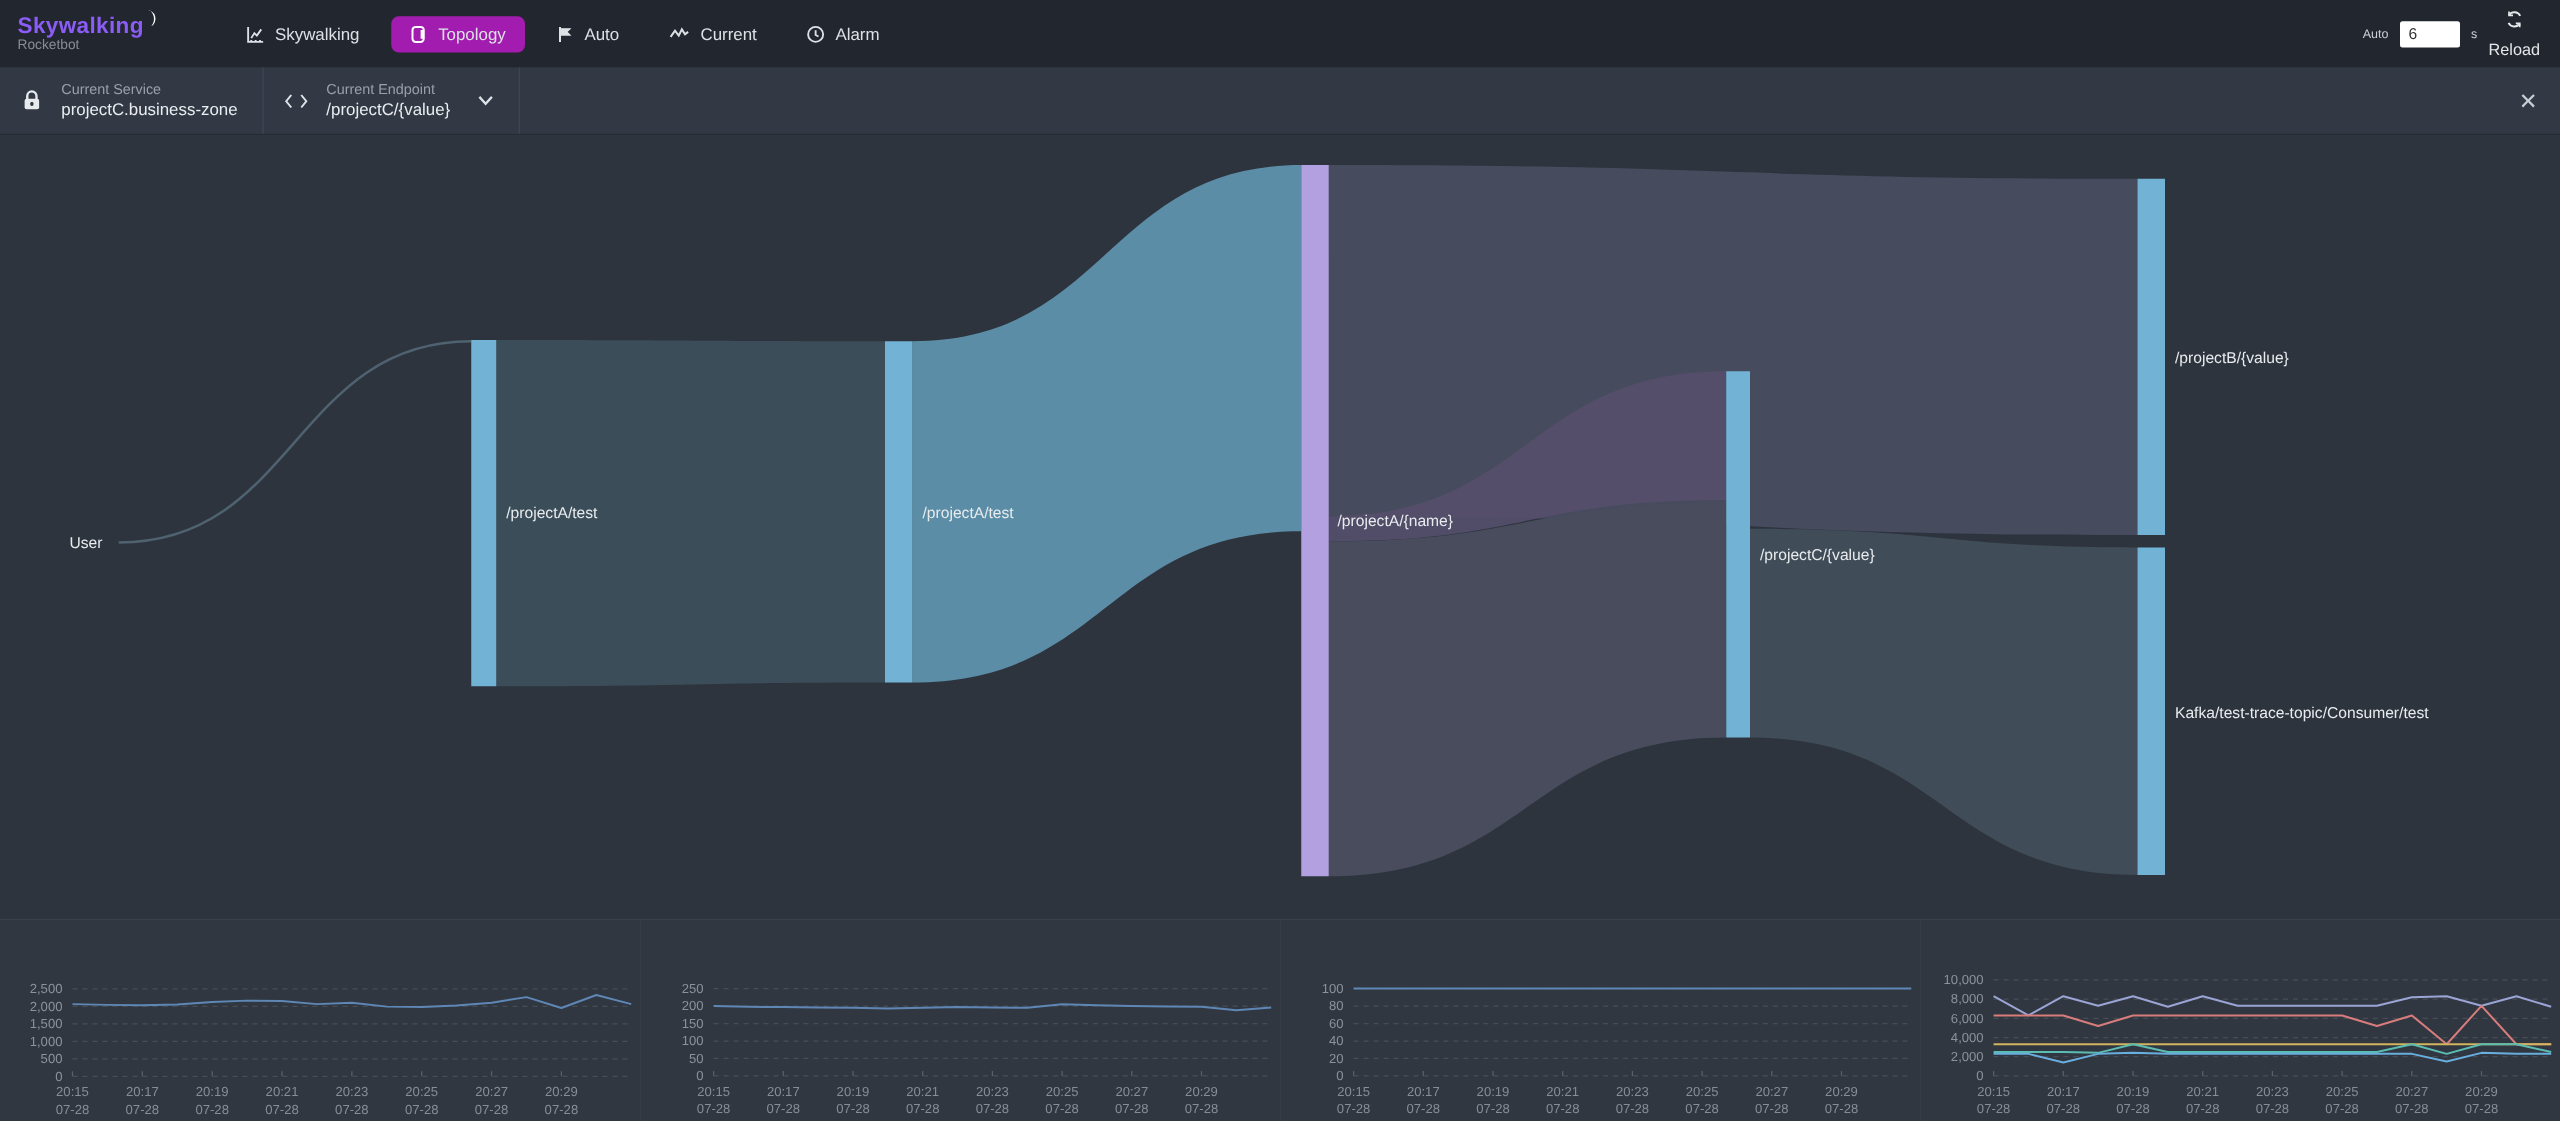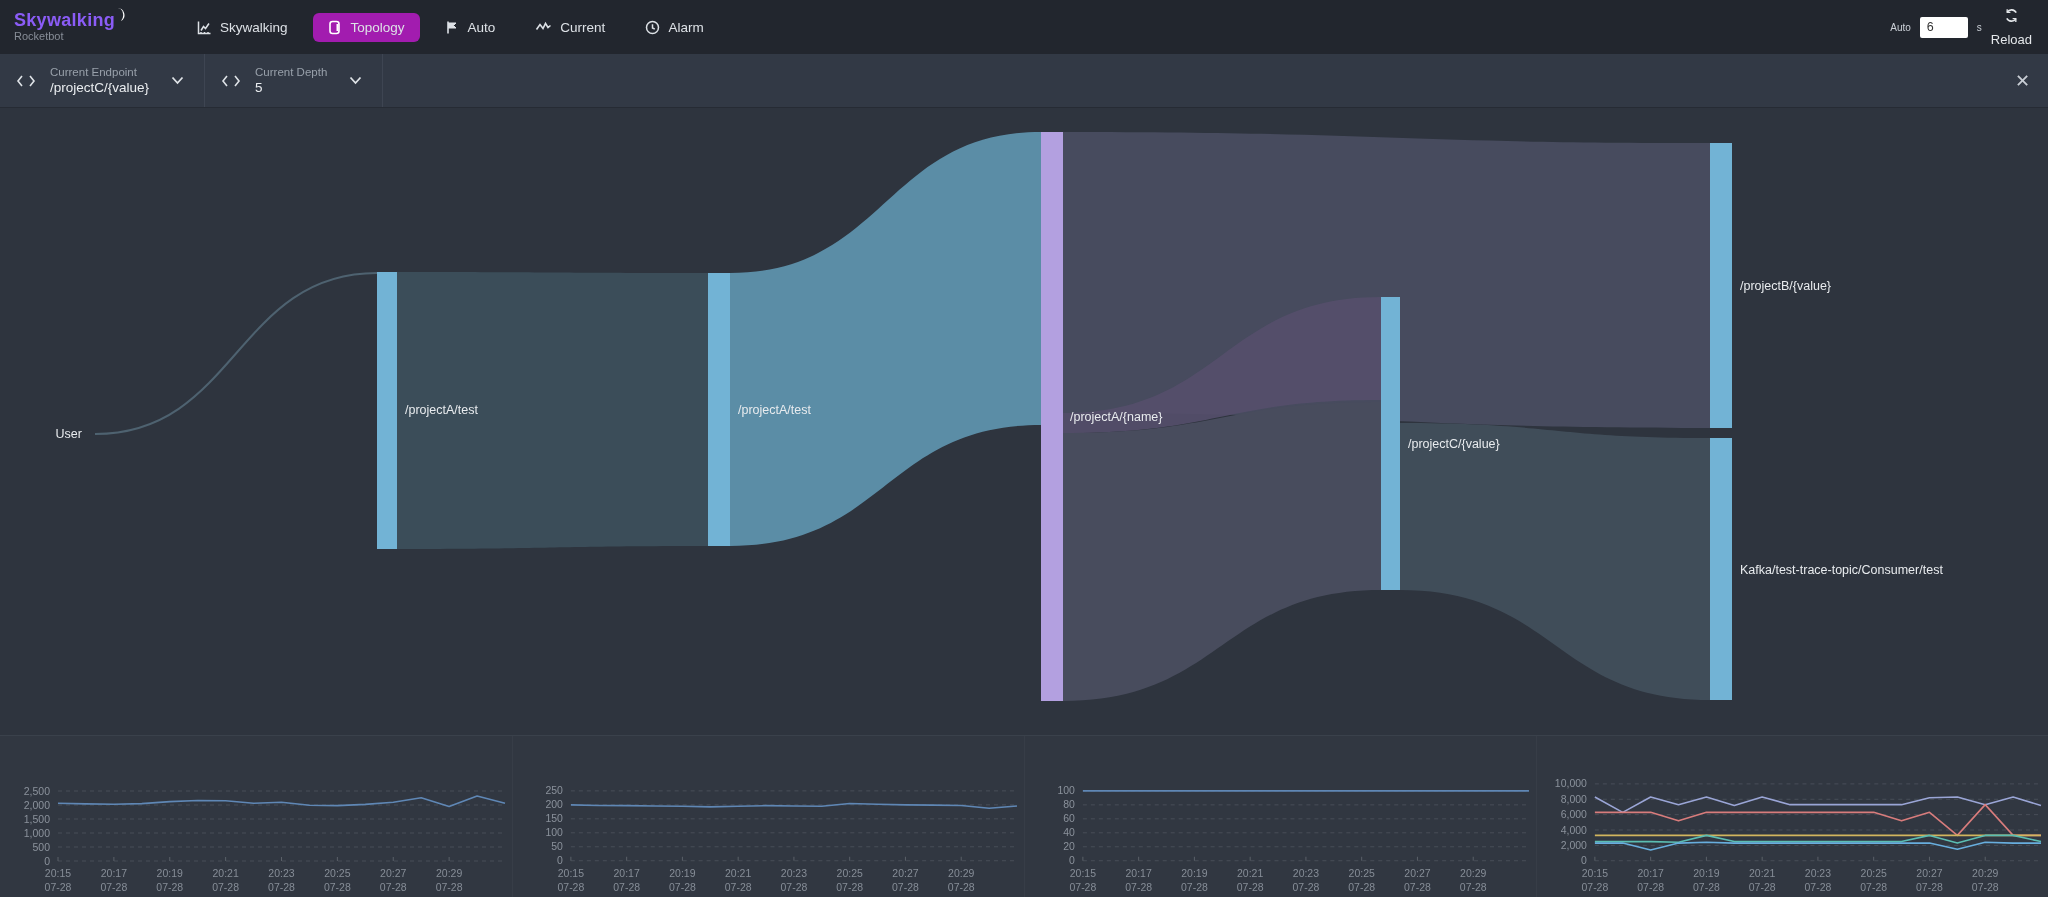--- a/index.html
+++ b/index.html
@@ -125,45 +125,41 @@
         </svg>
       </span>
       <span>Reload</span>
     </div>
   </div>
 </div>
 
 <div class="toolbar">
   <div class="tsec">
     <span class="ticon">
-      <svg width="20" height="14" viewBox="0 0 20 14" fill="none" stroke="#dfe3e7" stroke-width="1.6">
-        <path d="M6 2 L2 7 L6 12"></path>
-          <path d="M14 2 L18 7 L14 12"></path>
+      <svg width="19" height="19" viewBox="0 0 18 18">
+        <path d="M5.5 8 V5.5 a3.5 3.5 0 0 1 7 0 V8" fill="none" stroke="#e8ebee" stroke-width="1.8"></path>
+        <rect x="3.5" y="7.5" width="11" height="8" rx="1.5" fill="#e8ebee"></rect>
+        <rect x="7.8" y="10" width="2.4" height="3" rx="1" fill="#323945"></rect>
       </svg>
     </span>
     <div class="tcol">
-      <div class="tlabel">Current Endpoint</div>
-      <div class="tvalue">/projectC/{value}</div>
-    </div>
-    <span class="tchev">
-      <svg width="13" height="9" viewBox="0 0 13 9" fill="none" stroke="#dfe3e7" stroke-width="1.8">
-        <path d="M1.5 1.5 L6.5 7 L11.5 1.5"></path>
-      </svg>
-    </span>
+      <div class="tlabel">Current Service</div>
+      <div class="tvalue">projectC.business-zone</div>
+    </div>
   </div>
   <div class="tsec">
     <span class="ticon">
       <svg width="20" height="14" viewBox="0 0 20 14" fill="none" stroke="#dfe3e7" stroke-width="1.6">
         <path d="M6 2 L2 7 L6 12"></path>
           <path d="M14 2 L18 7 L14 12"></path>
       </svg>
     </span>
     <div class="tcol">
-      <div class="tlabel">Current Depth</div>
-      <div class="tvalue">5</div>
+      <div class="tlabel">Current Endpoint</div>
+      <div class="tvalue">/projectC/{value}</div>
     </div>
     <span class="tchev">
       <svg width="13" height="9" viewBox="0 0 13 9" fill="none" stroke="#dfe3e7" stroke-width="1.8">
         <path d="M1.5 1.5 L6.5 7 L11.5 1.5"></path>
       </svg>
     </span>
   </div>
   <div class="tclose">✕</div>
 </div>
 

